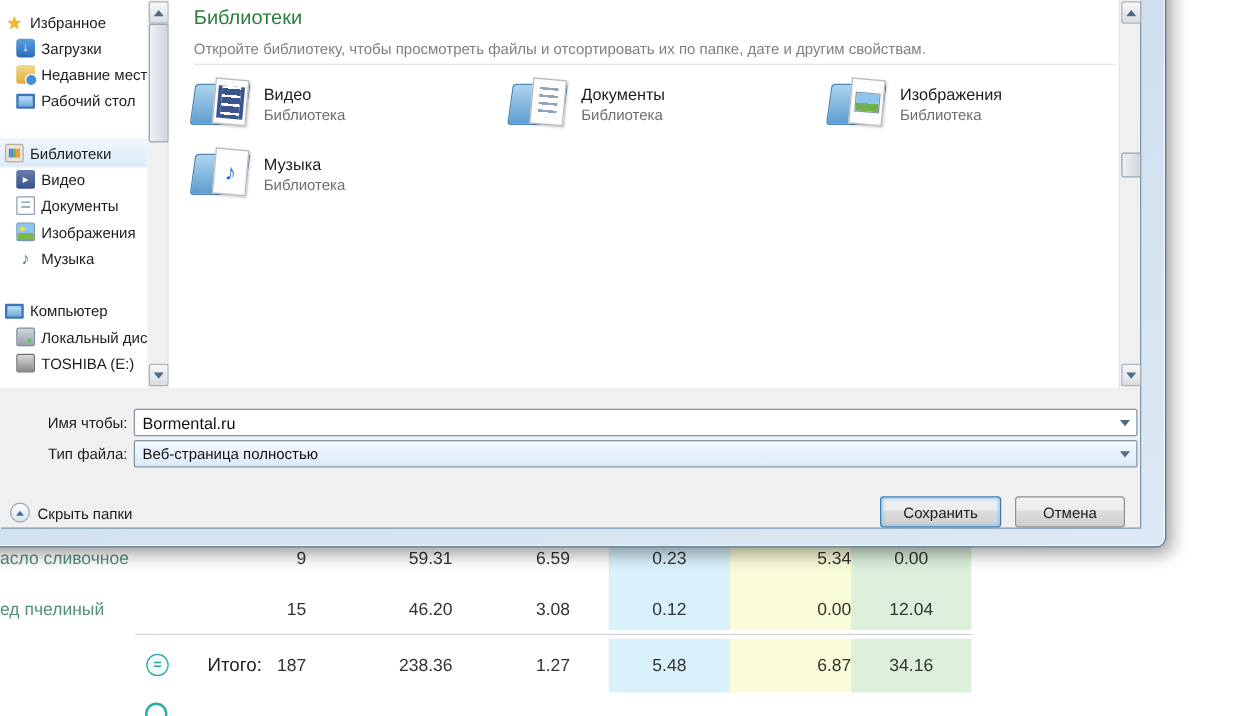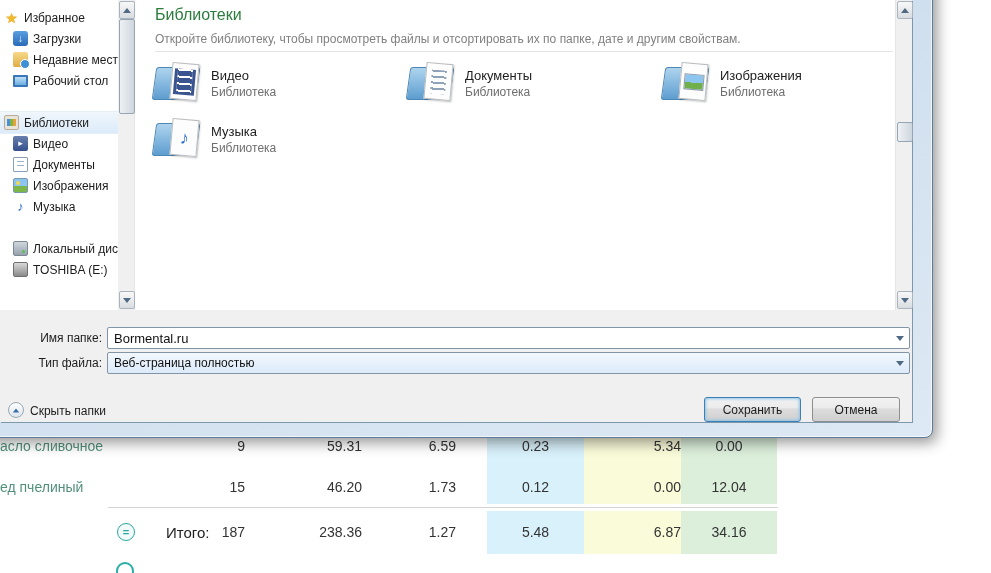--- a/index.html
+++ b/index.html
@@ -168,21 +168,21 @@
     <span class="bg-text r1 cq">9</span>
     <span class="bg-text r1 ck">59.31</span>
     <span class="bg-text r1 cp">6.59</span>
     <span class="bg-text r1 c1">0.23</span>
     <span class="bg-text r1 c2">5.34</span>
     <span class="bg-text r1 c3">0.00</span>
 
     <a class="bg-text bg-name r2" style="left:0;">ед пчелиный</a>
     <span class="bg-text r2 cq">15</span>
     <span class="bg-text r2 ck">46.20</span>
-    <span class="bg-text r2 cp">1.73</span>
+    <span class="bg-text r2 cp">3.08</span>
     <span class="bg-text r2 c1">0.12</span>
     <span class="bg-text r2 c2">0.00</span>
     <span class="bg-text r2 c3">12.04</span>
 
     <div class="bg-sep"></div>
 
     <span class="eq-icon">=</span>
     <span class="bg-text rt total-label">Итого:</span>
     <span class="bg-text rt cq">187</span>
     <span class="bg-text rt ck">238.36</span>
@@ -234,20 +234,26 @@
           </div>
           <div class="nav-item child">
             <span class="ic ic-pic"></span>
             <span>Изображения</span>
           </div>
           <div class="nav-item child">
             <span class="ic ic-note">♪</span>
             <span>Музыка</span>
           </div>
           <div class="nav-sp"></div>
+          <div class="nav-item">
+            <span class="ic">
+                <span class="ic-mon"></span>
+              </span>
+            <span>Компьютер</span>
+          </div>
           <div class="nav-item child">
             <span class="ic ic-hdd"></span>
             <span>Локальный диск</span>
           </div>
           <div class="nav-item child">
             <span class="ic ic-usb"></span>
             <span>TOSHIBA (E:)</span>
           </div>
         </div>
 
@@ -323,21 +329,21 @@
           <div class="sb-btn up">
               <span class="tri-up"></span>
             </div>
           <div class="sb-thumb thumb-content"></div>
           <div class="sb-btn down">
               <span class="tri-down"></span>
             </div>
         </div>
       </div>
 
-      <div class="field-label fl-name">Имя папке:</div>
+      <div class="field-label fl-name">Имя чтобы:</div>
       <div class="combo combo-name">
         <input value="Bormental.ru" style="">
         <div class="combo-arrow">
             <span class="tri-down"></span>
           </div>
       </div>
 
       <div class="field-label fl-type">Тип файла:</div>
       <div class="combo combo-type">
         <span class="combo-text">Веб-страница полностью</span>

